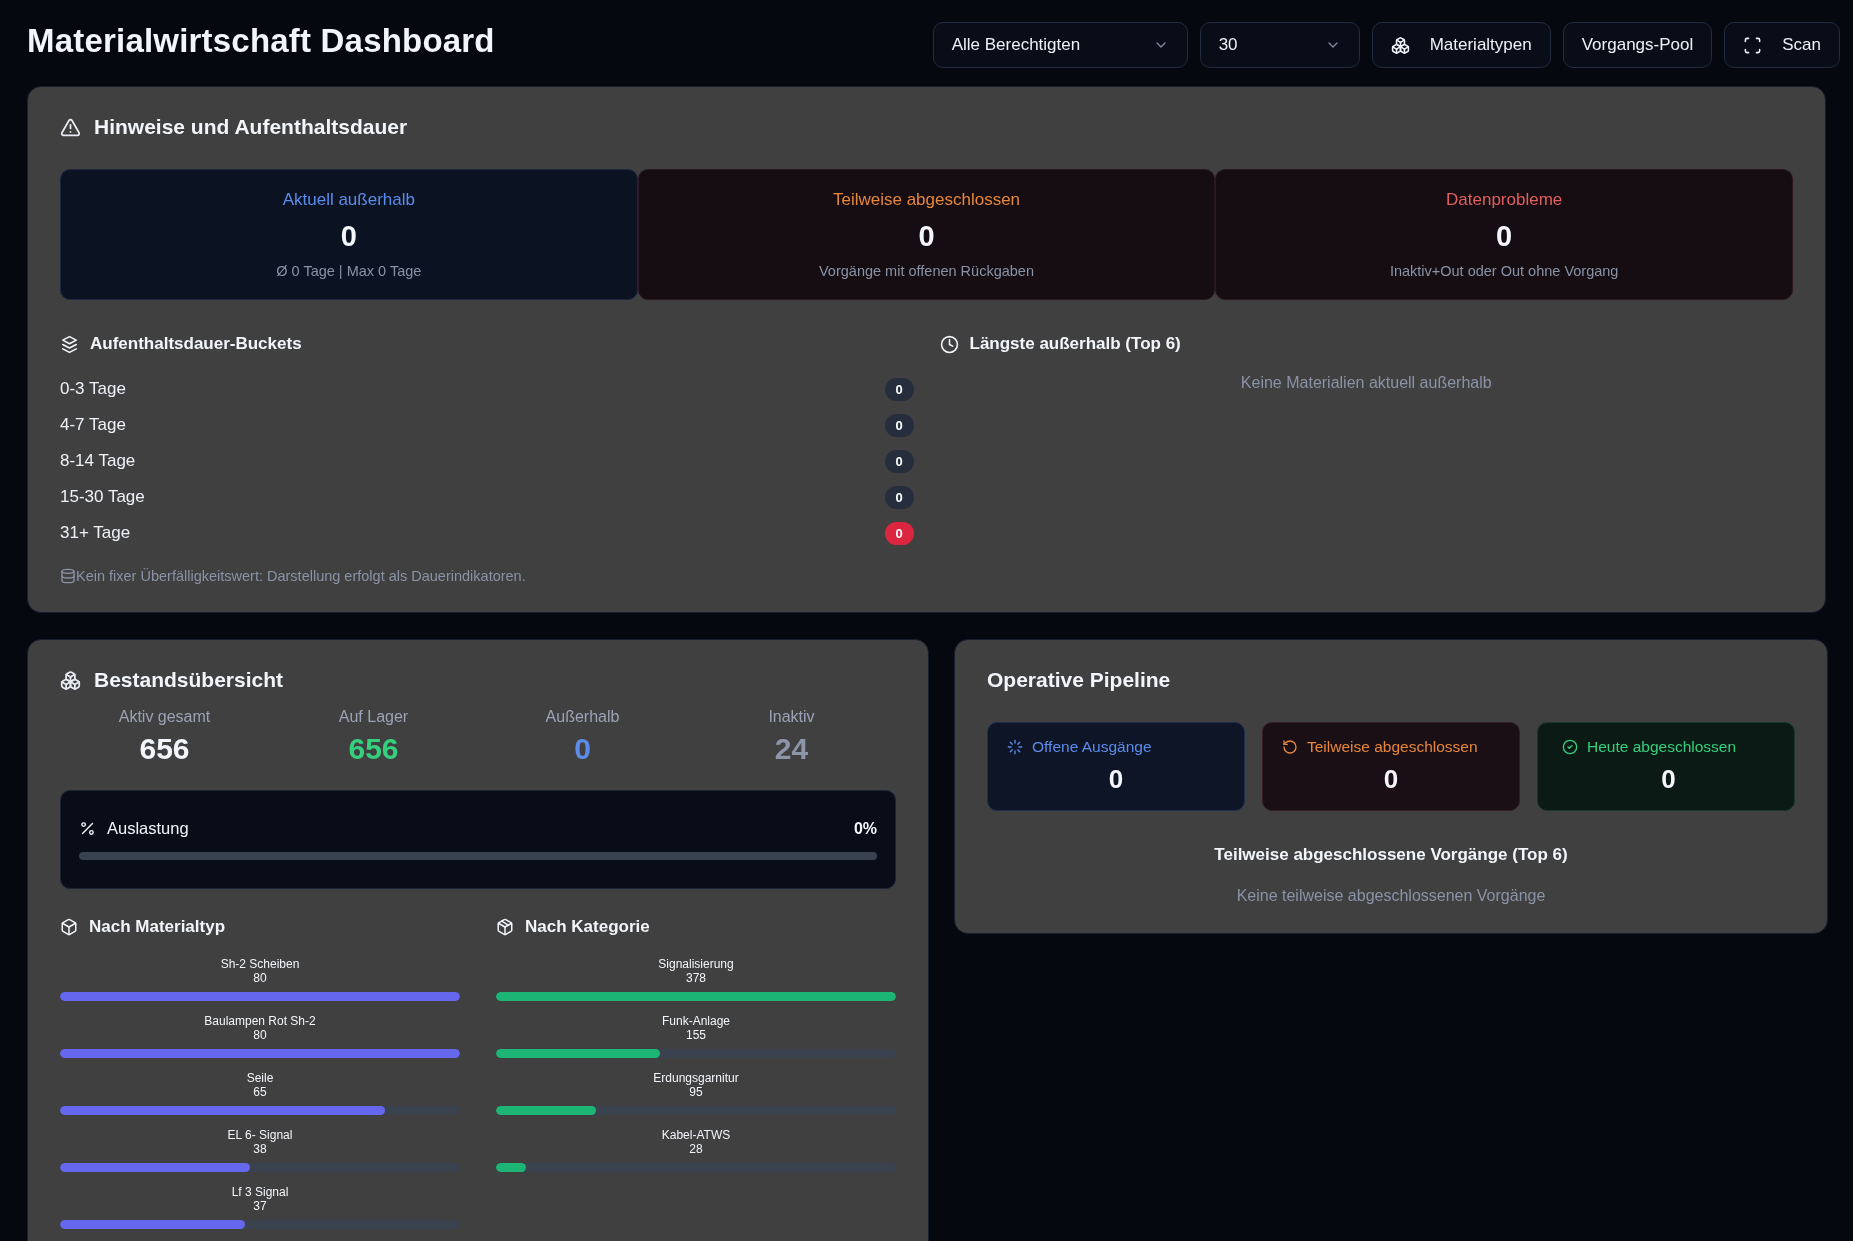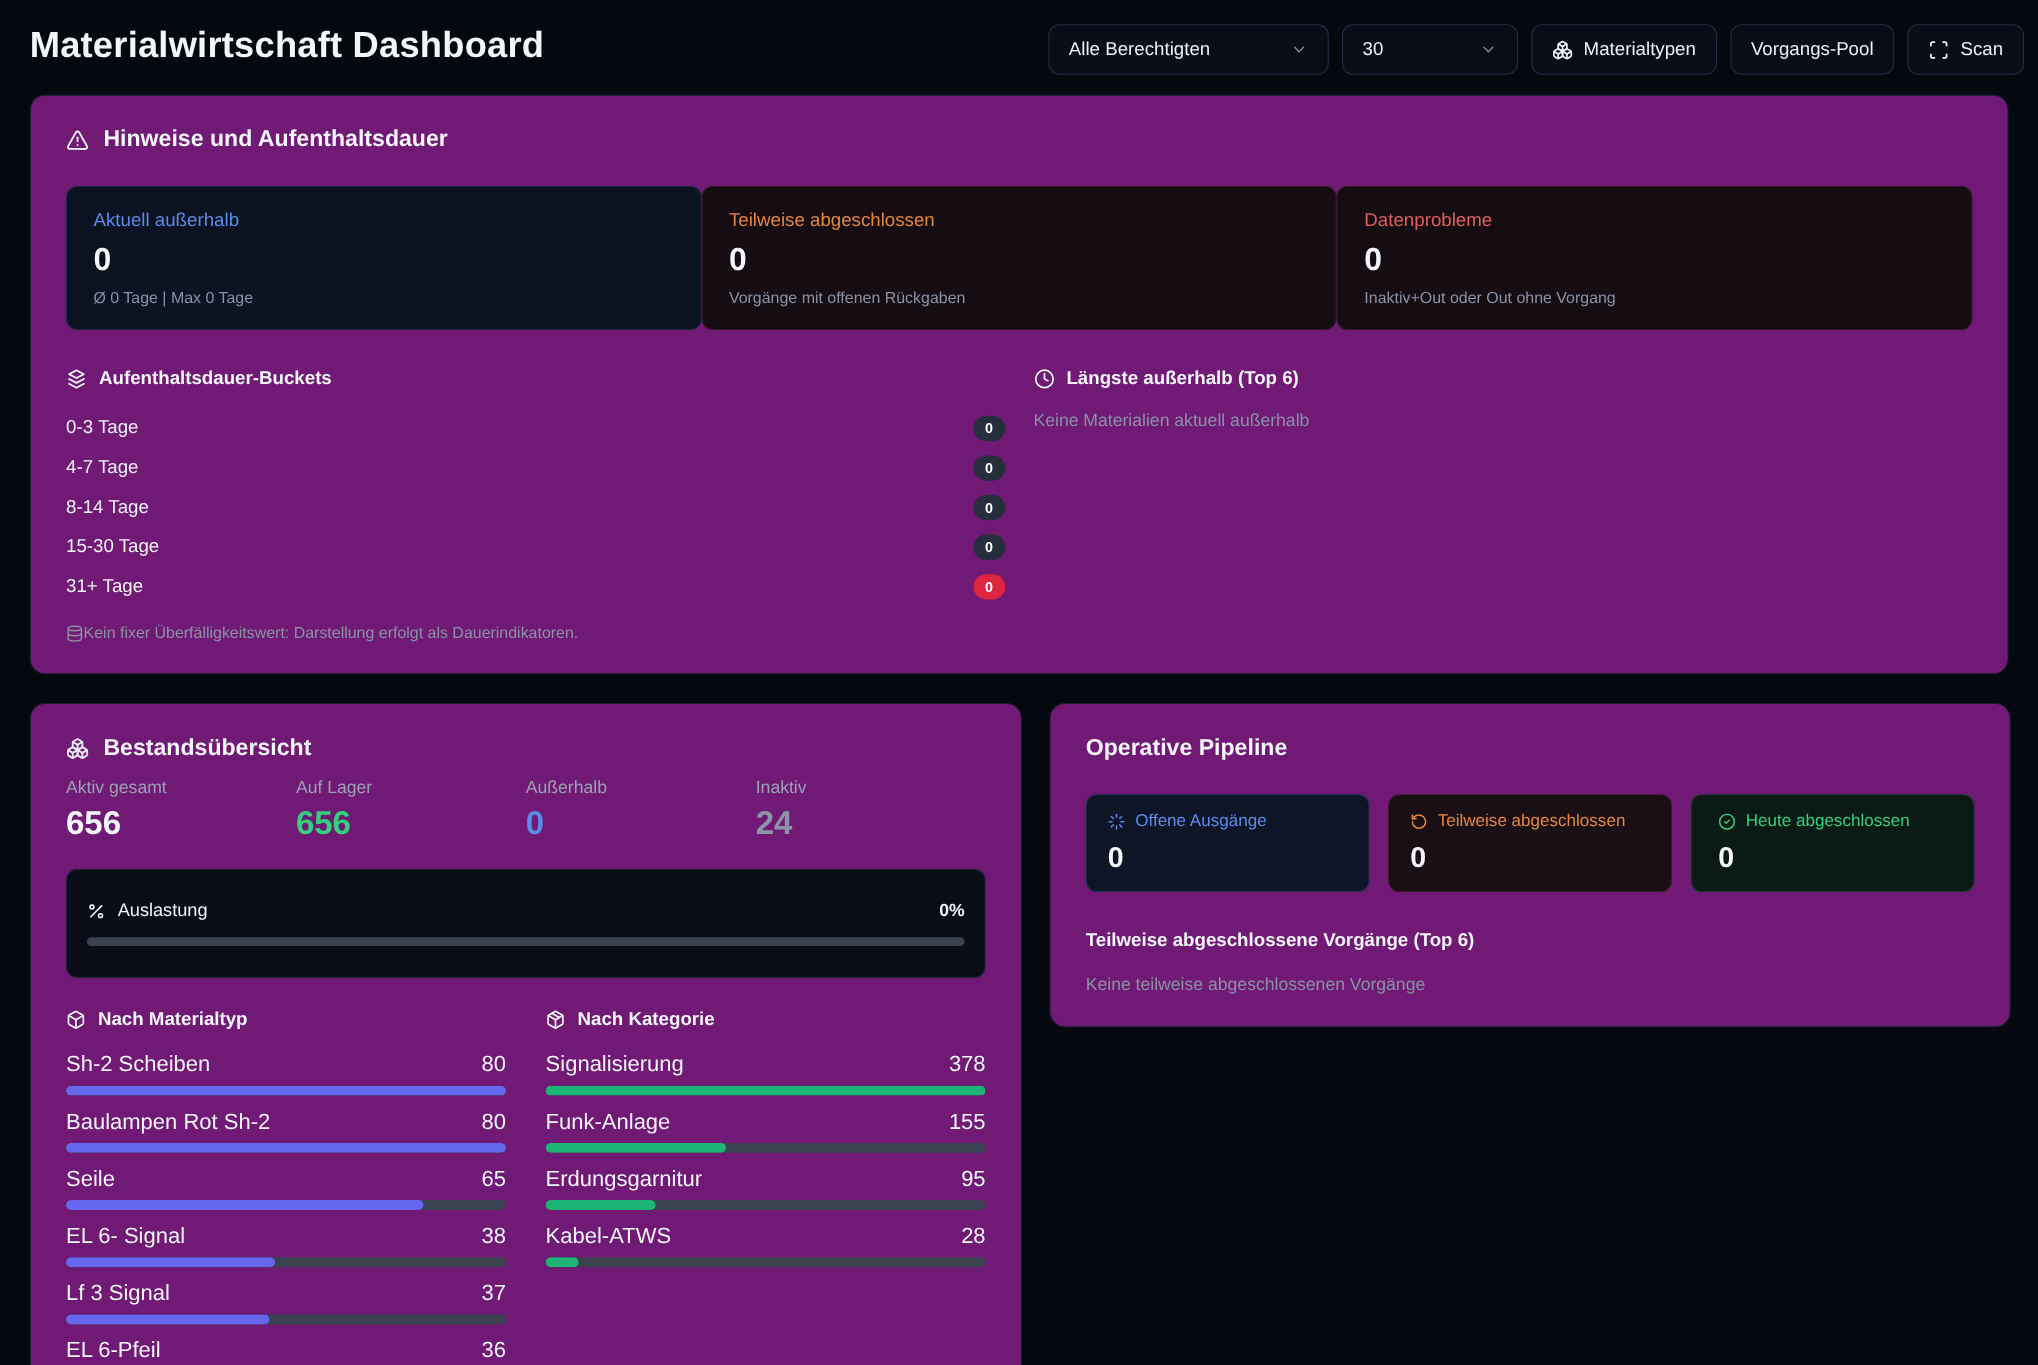--- a/index.html
+++ b/index.html
@@ -9,34 +9,34 @@
     color:#f2f5fa;
     font-family:"Liberation Sans", sans-serif;
   }
   .page { width:1853px; height:1241px; padding:0 27px; overflow:hidden; }
 
   
   .topbar { display:flex; align-items:flex-start; justify-content:space-between; padding:22px 0 18px 0; }
   .page-title { font-size:33px; font-weight:700; letter-spacing:.2px; }
   .controls { display:flex; gap:12px; align-items:center; margin-right:-14px; }
   .select, .btn {
-    height:46px; display:flex; align-items:center; gap:10px;
+    height:46px; display:flex; align-items:center; gap:20px;
     background:#090d18; border:1px solid #232c41; border-radius:10px;
     color:#eef1f7; font-size:17px; padding:0 18px; cursor:pointer; white-space:nowrap;
   }
   .select { justify-content:space-between; }
   .select.w-big { width:255px; }
   .select.w-small { width:160px; }
   .chev { color:#7f8798; flex:0 0 auto; }
   .icon { display:inline-flex; flex:0 0 auto; }
 
   
   .panel {
-    background:#701a75; border:1px solid #161d2e; border-radius:14px;
-    padding:28px 32px; margin-bottom:26px;
+    background:#404040; border:1px solid #161d2e; border-radius:14px;
+    padding:28px 32px; margin-bottom:26px;text-align:center;
   }
   .panel-head { display:flex; align-items:center; gap:13px; font-size:21px; font-weight:700; }
   .panel-head .icon { color:#e8ebf2; }
   .row-2col { display:grid; grid-template-columns:902px 874px; gap:25px; align-items:start; }
 
   
   .stat-cards { display:grid; grid-template-columns:1fr 1fr 1fr; margin-top:30px; }
   .stat-card { border-radius:10px; padding:20px 24px; min-height:112px; }
   .stat-card .label { font-size:17px; margin-bottom:10px; }
   .stat-card .value { font-size:29px; font-weight:700; color:#f4f6fb; margin-bottom:10px; }
@@ -61,21 +61,21 @@
   .stat .slabel { font-size:16px; color:#9aa2b4; margin-bottom:6px; }
   .stat .svalue { font-size:30px; font-weight:700; }
   .util-box { border:1px solid #1c2435; background:#090d18; border-radius:10px; padding:28px 18px; margin-top:24px; }
   .util-top { display:flex; align-items:center; justify-content:space-between; }
   .util-left { display:flex; align-items:center; gap:11px; font-size:16.5px; }
   .util-pct { font-size:16px; font-weight:700; }
   .track { height:9px; background:#3a4250; border-radius:5px; overflow:hidden; }
   .util-box .track { margin-top:14px; height:8px; }
   .bar-cols { display:grid; grid-template-columns:1fr 1fr; gap:36px; margin-top:28px; }
   .bar-row { margin-bottom:13px; }
-  .bar-top { display:flex; justify-content:space-between; font-size:20px; margin-bottom:7px; }
+  .bar-top { display:flex; justify-content:space-between; font-size:12px; margin-bottom:7px;flex-direction:column; }
   .fill { height:100%; border-radius:5px; }
 
   
   .pipe-cards { display:grid; grid-template-columns:1fr 1fr 1fr; gap:17px; margin-top:30px; }
   .pipe-card { border-radius:10px; padding:15px 19px; min-height:80px; }
   .pipe-card .plabel { display:flex; align-items:center; gap:9px; font-size:15.5px; margin-bottom:8px; }
   .pipe-card .pvalue { font-size:26px; font-weight:700; color:#f4f6fb; }
   .pipe-blue   { background:#0d1526; border:1px solid #1e2f52; }
   .pipe-maroon { background:#190f15; border:1px solid #371c25; }
   .pipe-green  { background:#0b1a14; border:1px solid #17382a;padding-left:24px; }

